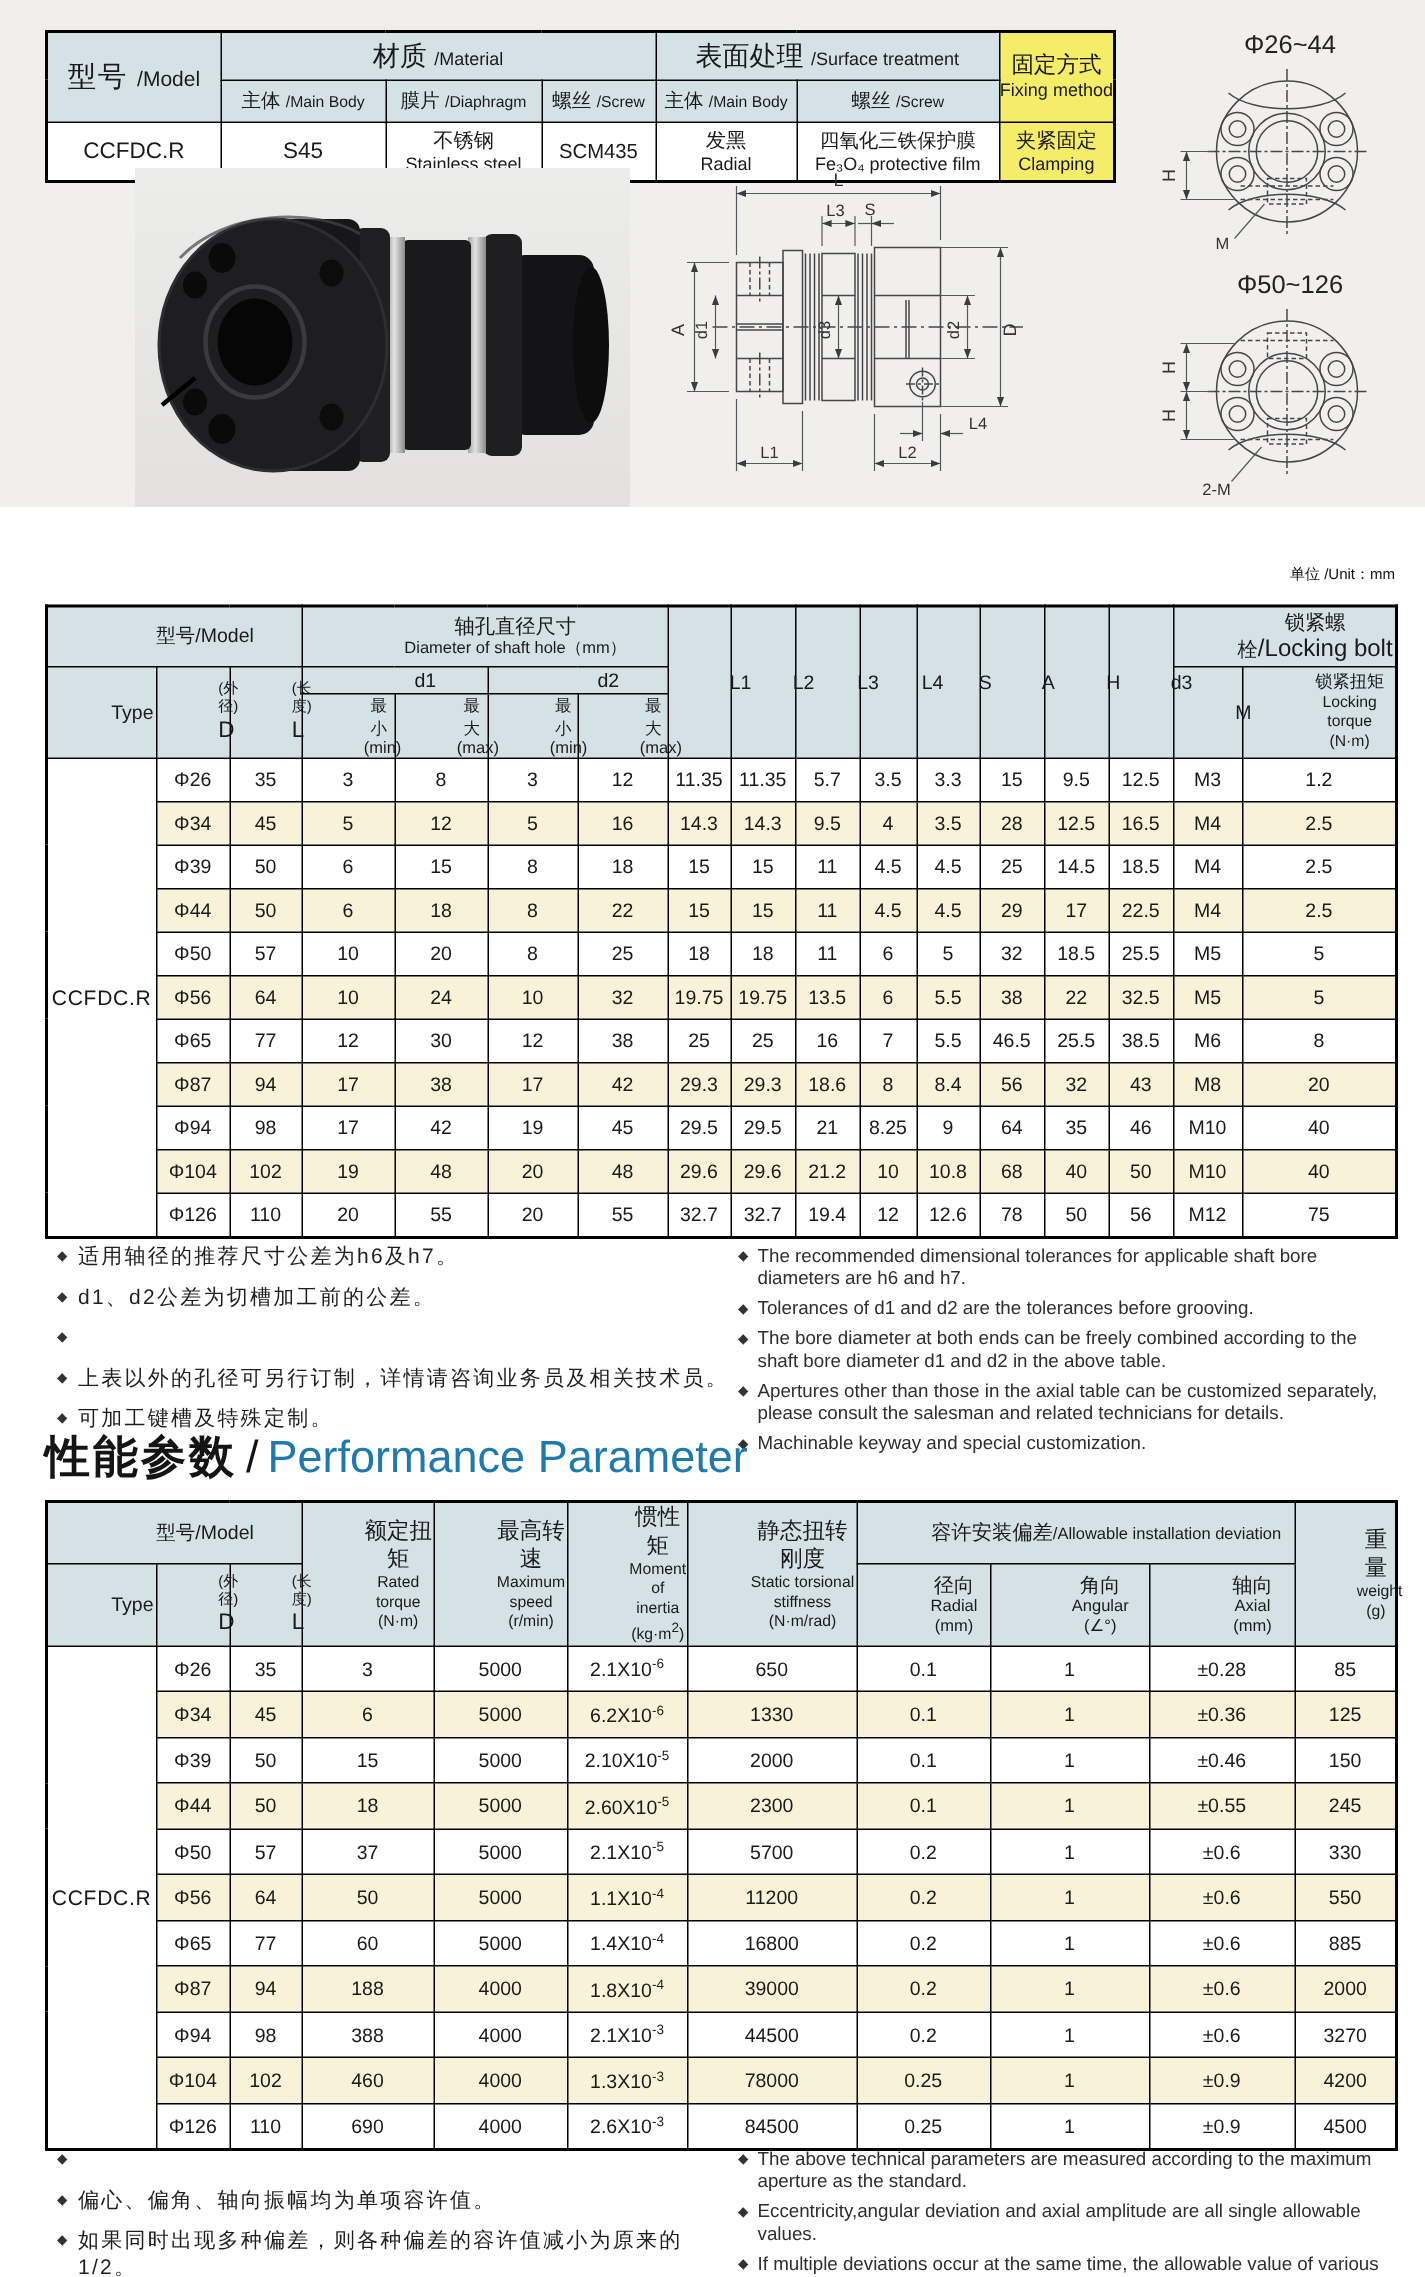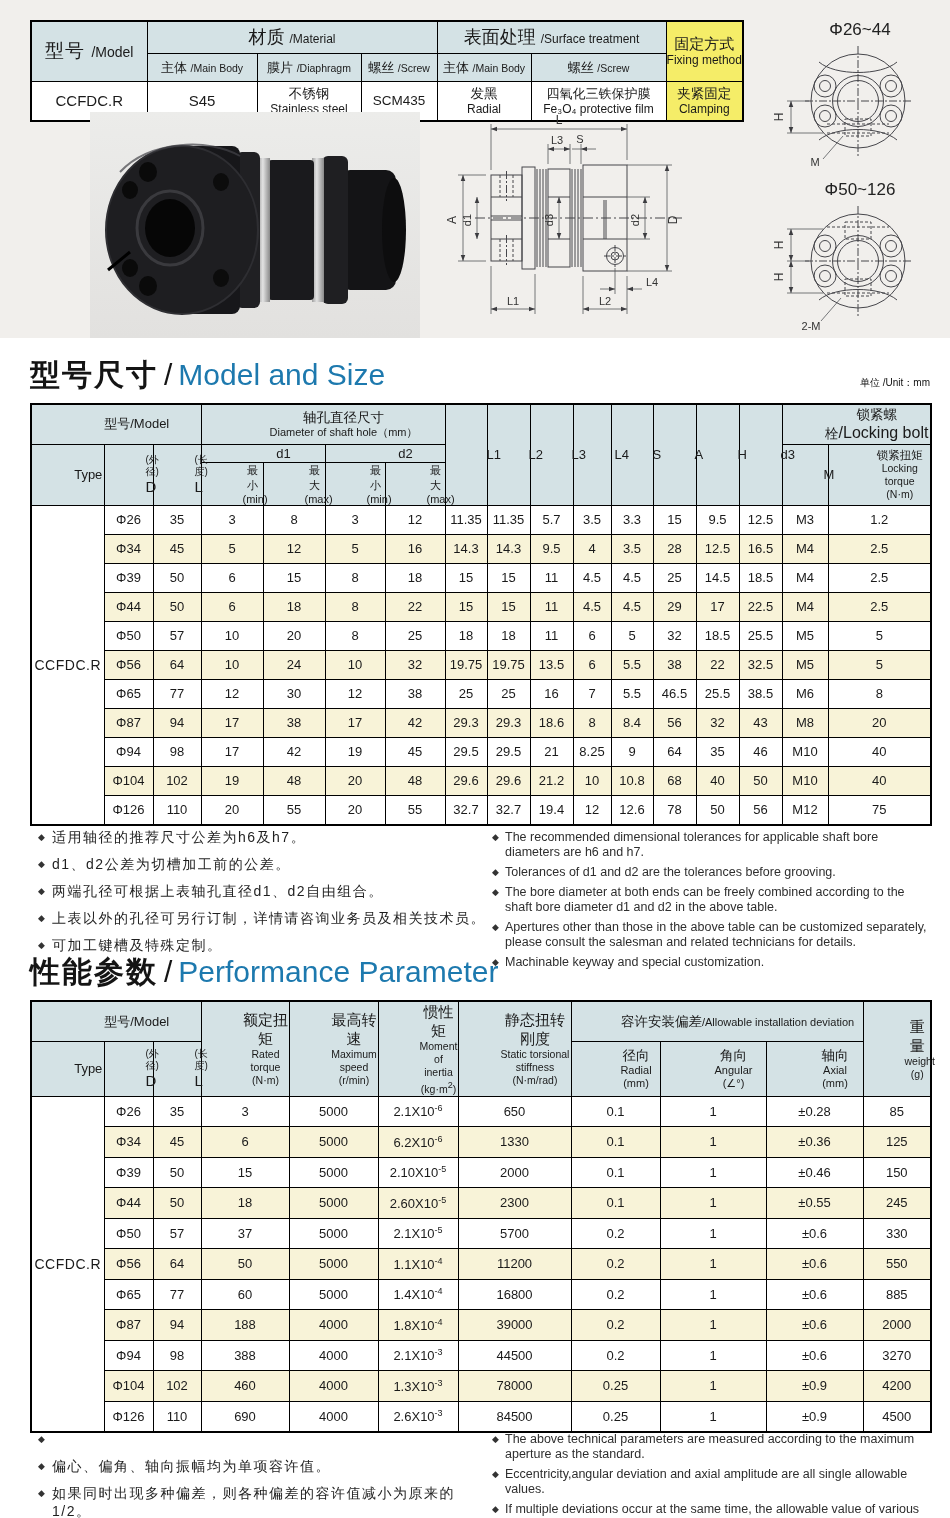--- a/index.html
+++ b/index.html
@@ -332,23 +332,20 @@
         <line x1="56" y1="141" x2="76" y2="118"></line>
       </g>
       <g class="dimt" fill="#333">
         <text x="18" y="65" text-anchor="middle" transform="rotate(-90 18 65)">H</text>
         <text x="18" y="97" text-anchor="middle" transform="rotate(-90 18 97)">H</text>
         <text x="46" y="150" text-anchor="middle" font-size="11">2-M</text>
       </g>
     </svg>
   </div>
 
-  <div class="sec-title" style="top:356px">
-    <span class="zh">型号尺寸</span><span class="sep">/</span><span class="en">Model and Size</span>
-  </div>
   <div class="unit-note" style="top:376px">单位 /Unit：mm</div>
 
   <table class="dtab" id="size-table" style="top:403px">
     <colgroup>
       <col style="width:73px">
         <col style="width:49px">
         <col style="width:48px">
       <col style="width:62px">
         <col style="width:62px">
         <col style="width:60px">
@@ -614,21 +611,20 @@
       <div class="note">
         <span class="dia">◆</span>
         <span class="ntext">适用轴径的推荐尺寸公差为h6及h7。</span>
       </div>
       <div class="note">
         <span class="dia">◆</span>
         <span class="ntext">d1、d2公差为切槽加工前的公差。</span>
       </div>
       <div class="note">
         <span class="dia">◆</span>
-        <span class="ntext">两端孔径可根据上表轴孔直径d1、d2自由组合。</span>
       </div>
       <div class="note">
         <span class="dia">◆</span>
         <span class="ntext">上表以外的孔径可另行订制，详情请咨询业务员及相关技术员。</span>
       </div>
       <div class="note">
         <span class="dia">◆</span>
         <span class="ntext">可加工键槽及特殊定制。</span>
       </div>
     </div>
@@ -640,21 +636,21 @@
       <div class="note">
         <span class="dia">◆</span>
         <span class="ntext">Tolerances of d1 and d2 are the tolerances before grooving.</span>
       </div>
       <div class="note">
         <span class="dia">◆</span>
         <span class="ntext">The bore diameter at both ends can be freely combined according to the shaft bore diameter d1 and d2 in the above table.</span>
       </div>
       <div class="note">
         <span class="dia">◆</span>
-        <span class="ntext">Apertures other than those in the above table can be customized separately, please consult the salesman and related technicians for details.</span>
+        <span class="ntext">Apertures other than those in the axial table can be customized separately, please consult the salesman and related technicians for details.</span>
       </div>
       <div class="note">
         <span class="dia">◆</span>
         <span class="ntext">Machinable keyway and special customization.</span>
       </div>
     </div>
 
   <div class="sec-title" style="top:953px">
     <span class="zh">性能参数</span><span class="sep">/</span><span class="en">Performance Parameter</span>
   </div>

